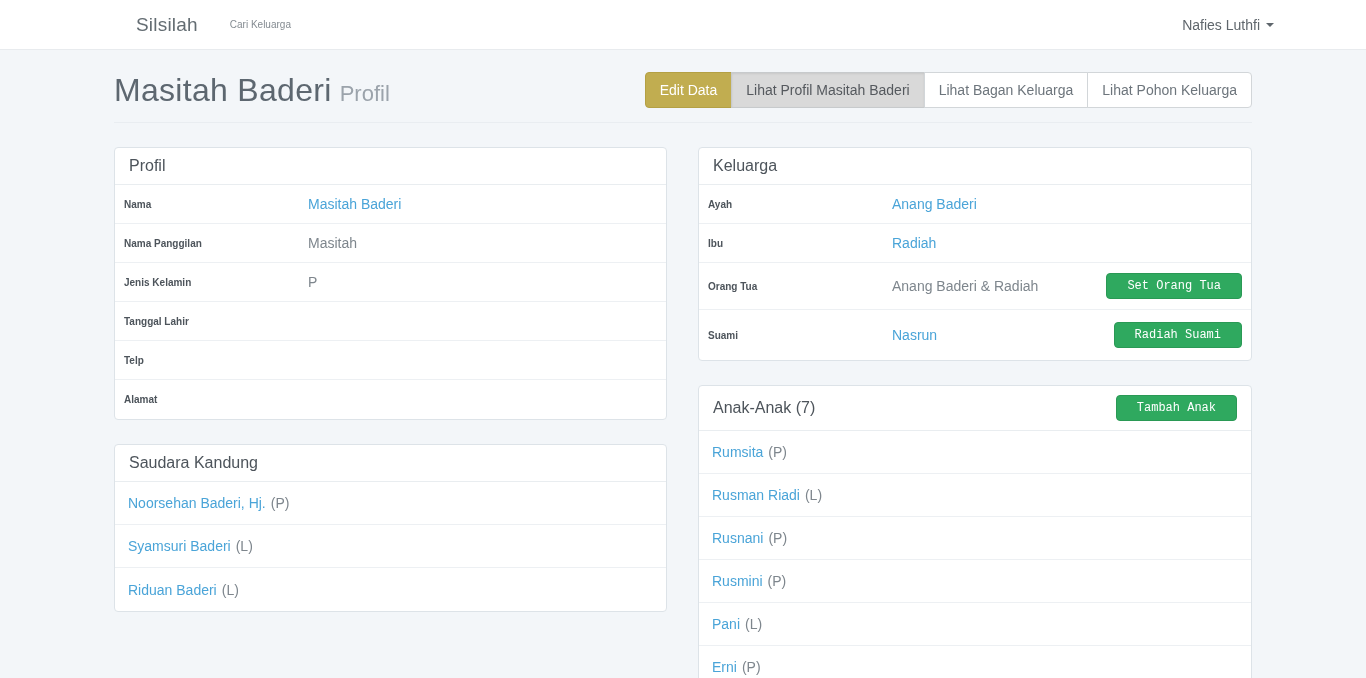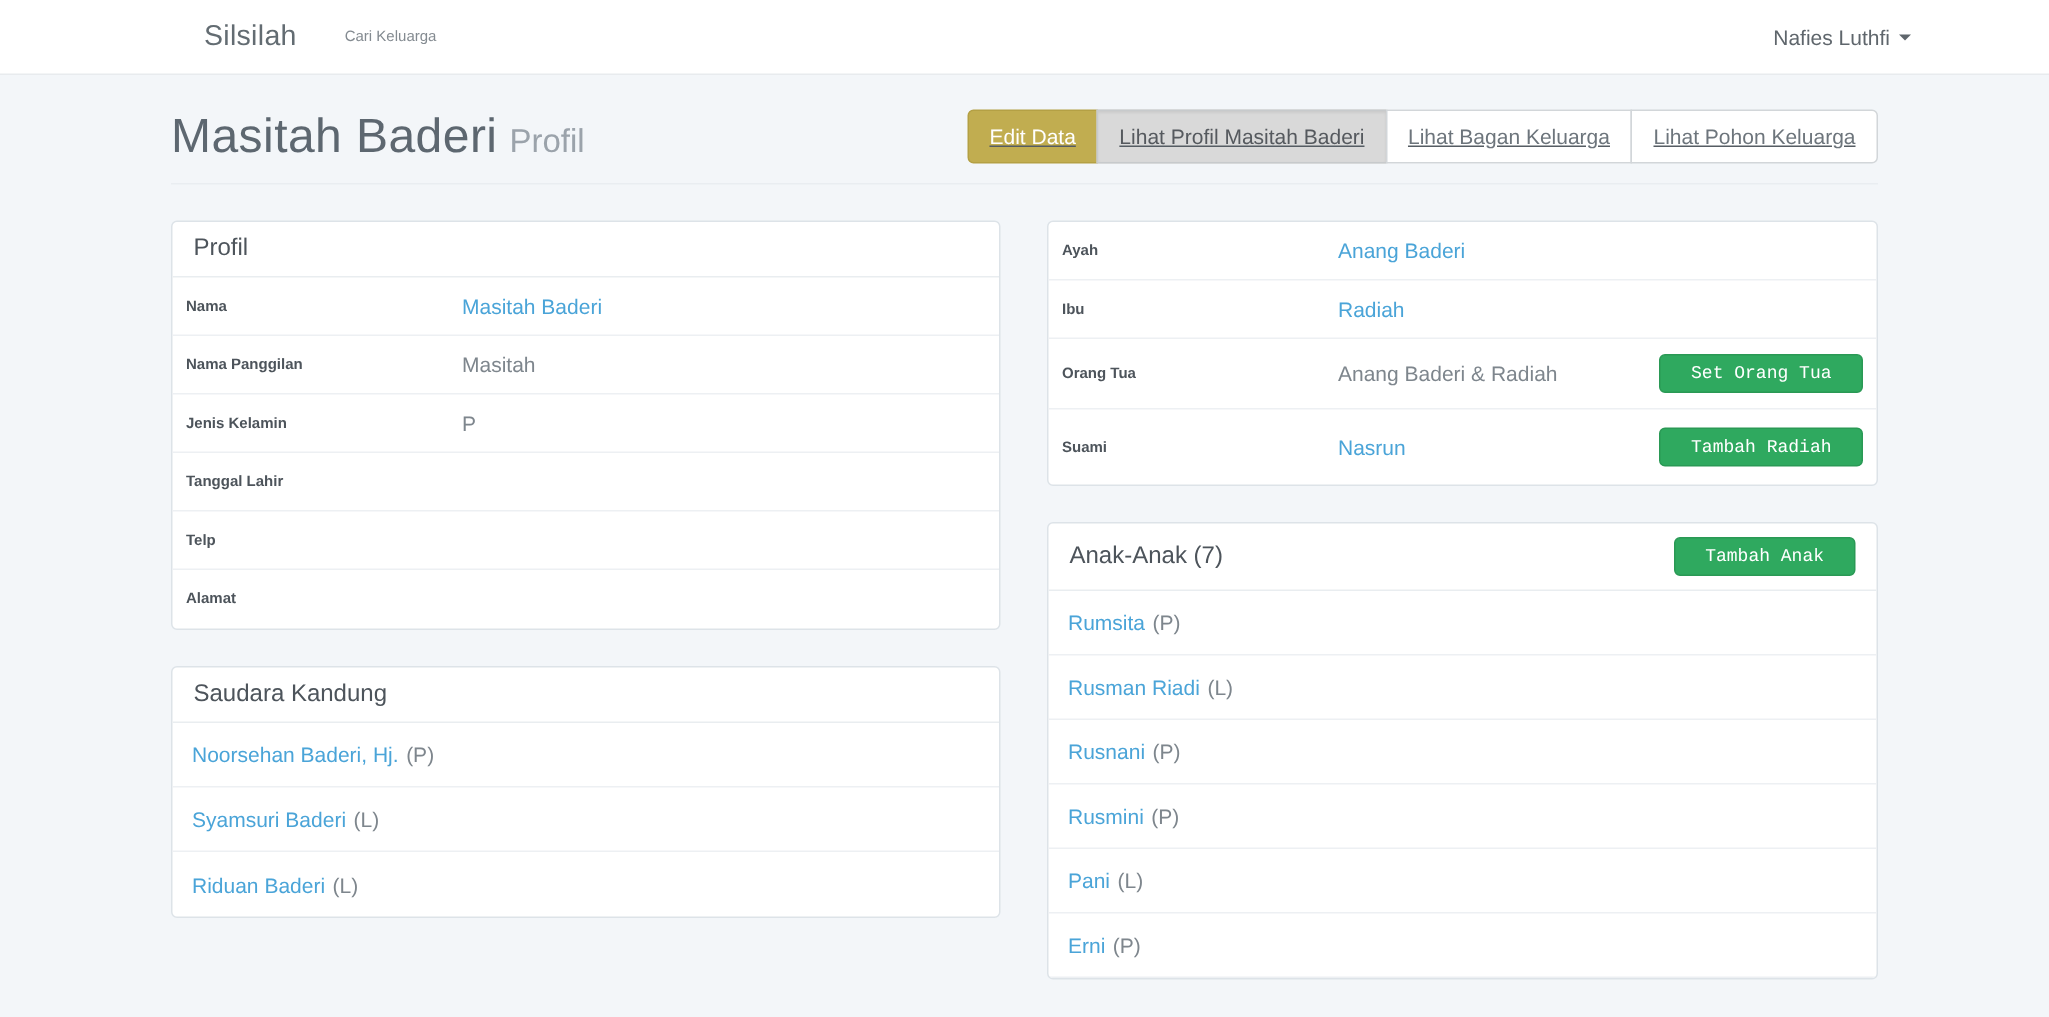--- a/index.html
+++ b/index.html
@@ -54,41 +54,41 @@
     border-left: 4px solid transparent;
     border-right: 4px solid transparent;
     border-top: 4px solid #5f666c;
     display: inline-block;
   }
 
   
   .main { padding-top: 22px; }
   .page-header {
     display: flex;
-    align-items: flex-end;
+    align-items: flex-start;
     justify-content: space-between;
     padding-bottom: 13px;
     border-bottom: 1px solid #e9edf1;
     margin-bottom: 24px;
   }
   .page-title {
     font-size: 32px;
     font-weight: 400;
     color: #5d6770;
     letter-spacing: .3px;
   }
   .page-subtitle {
     font-size: 22px;
     color: #9ba3ab;
     margin-left: 8px;
     font-weight: 400;
   }
 
   
-  .btn-group { display: flex; text-decoration: underline; }
+  .btn-group { display: flex; }
   .btn {
     font-family: inherit;
     font-size: 14px;
     padding: 8px 14px;
     border: 1px solid #d2d6d9;
     background: #ffffff;
     color: #6d757c;
     cursor: pointer;
     margin-left: -1px;
     line-height: 18px;
@@ -254,37 +254,38 @@
             <a class="link">Riduan Baderi</a>
             <span class="gender">(L)</span>
           </div>
         </div>
 
       </div>
 
       <div class="col" style="width:554px;">
 
         <div class="panel">
+          <div class="panel-heading">Keluarga</div>
           <div class="prow">
             <div class="prow-label">Ayah</div>
             <a class="prow-value link">Anang Baderi</a>
           </div>
           <div class="prow">
             <div class="prow-label">Ibu</div>
             <a class="prow-value link">Radiah</a>
           </div>
           <div class="prow">
             <div class="prow-label">Orang Tua</div>
             <div class="prow-value">Anang Baderi &amp; Radiah</div>
             <button class="btn-green prow-action">Set Orang Tua</button>
           </div>
           <div class="prow" style="min-height:50px;">
             <div class="prow-label">Suami</div>
             <a class="prow-value link">Nasrun</a>
-            <button class="btn-green prow-action">Tambah Radiah</button>
+            <button class="btn-green prow-action">Radiah Suami</button>
           </div>
         </div>
 
         <div class="panel">
           <div class="panel-heading">
             <span>Anak-Anak (7)</span>
             <button class="btn-green">Tambah Anak</button>
           </div>
           <div class="list-item">
             <a class="link">Rumsita</a>

